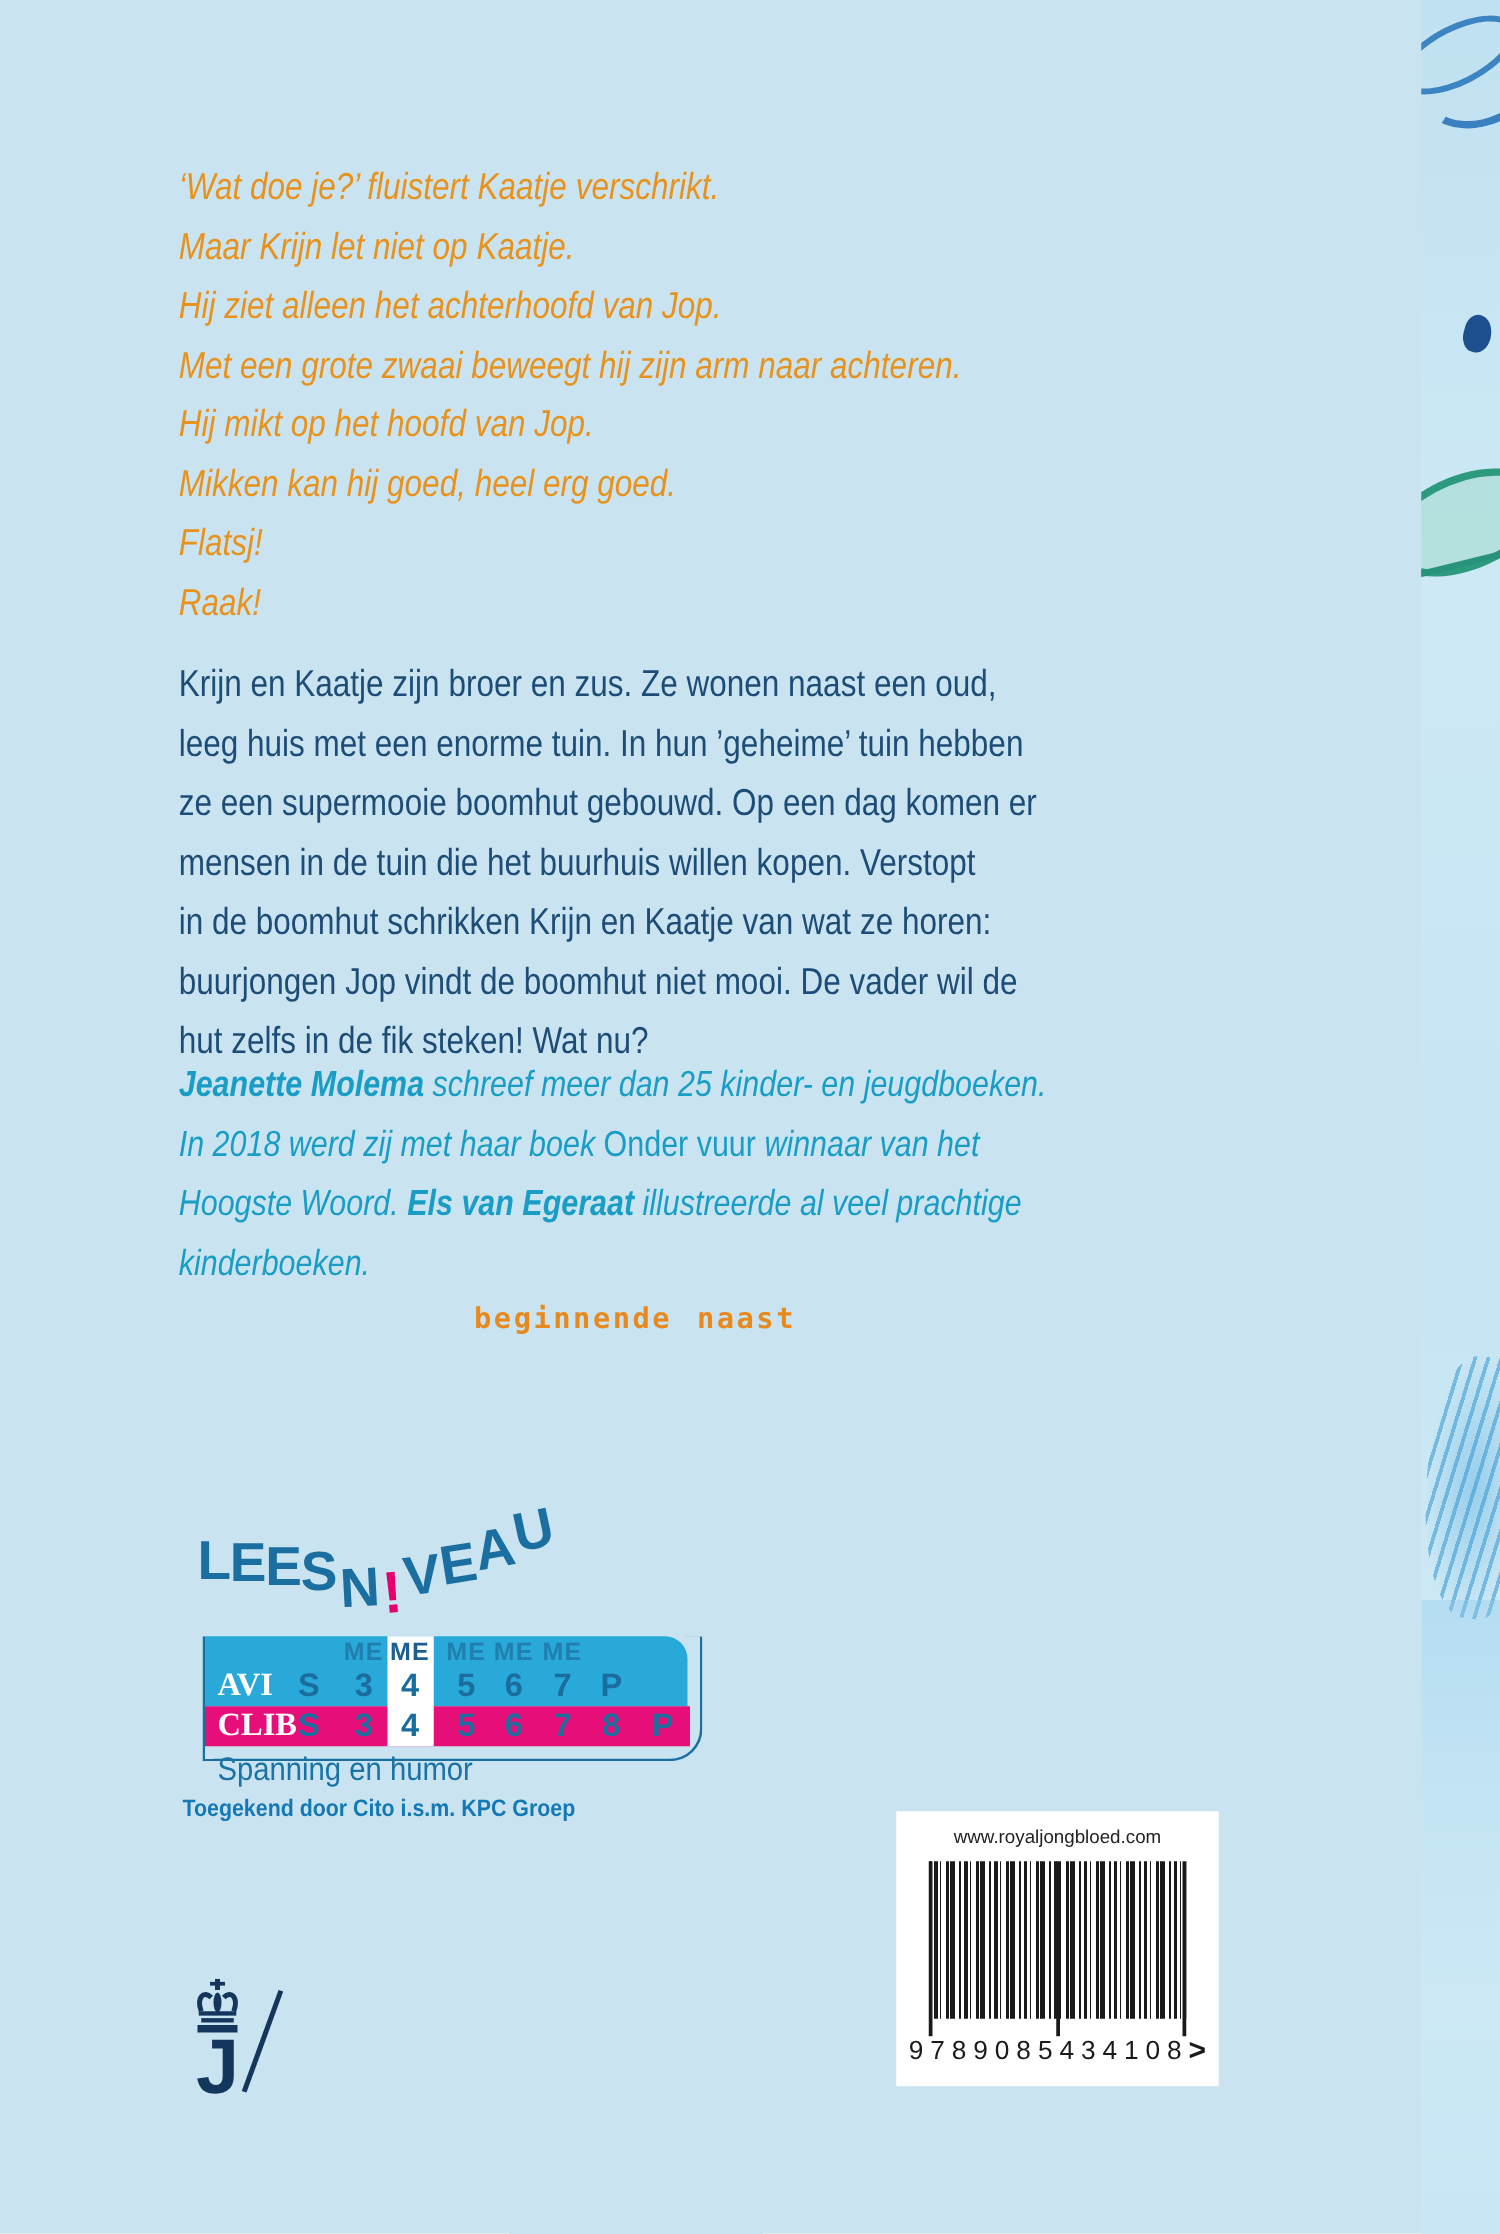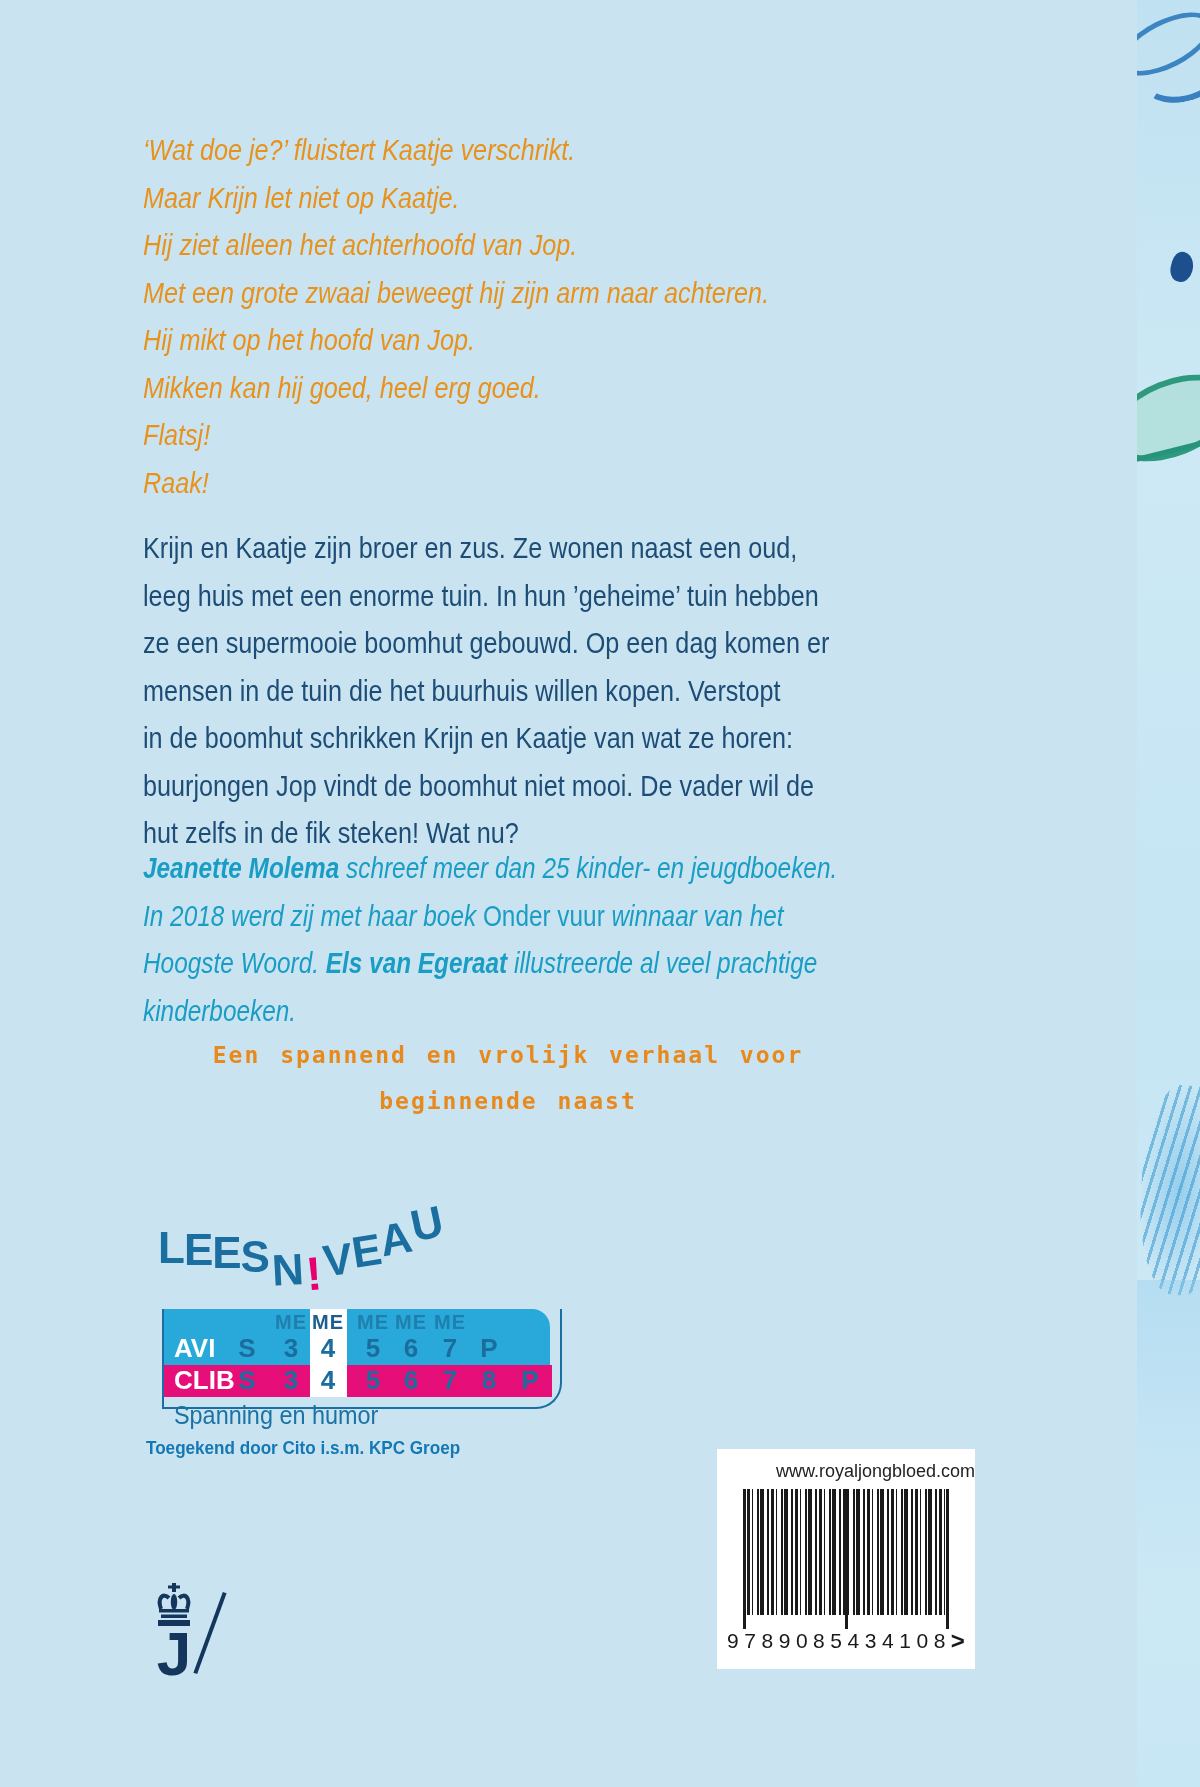--- a/index.html
+++ b/index.html
@@ -62,37 +62,37 @@
     border-left:2px solid #1a6fa0;border-right:2px solid #1a6fa0;
     border-bottom:2px solid #1a6fa0;border-radius:0 0 26px 0;
     box-sizing:border-box;
   }
   .lvl-panel .abs{position:absolute;}
   .bg-avi{left:0;top:0;width:386px;height:56px;background:#29a9d9;border-top-right-radius:18px;}
   .bg-clib{left:0;top:56px;width:388px;height:32px;background:#e60f7a;}
   .bg-hl{left:146px;top:0;width:37px;height:88px;background:#ffffff;}
   .me{top:2px;font-weight:bold;font-size:20px;letter-spacing:1px;color:#1f7fae;transform:translateX(-50%);}
   .me.hl{color:#1a5f90;}
-  .rowlab{left:10px;font-weight:bold;font-size:26px;color:#ffffff;}
+  .rowlab{left:10px;font-weight:bold;font-size:26px;color:#ffffff;font-family:Liberation Serif, serif;}
   .cell{font-weight:bold;font-size:26px;color:#1b6d9e;transform:translateX(-50%);}
   .r-avi{top:24px;}
   .r-clib{top:56px;}
   .lvl-caption{left:10px;top:91px;font-size:26px;color:#1a72a5;transform:scaleX(.9);transform-origin:left top;white-space:pre;}
   .lvl-attrib{
     position:absolute;left:146px;top:1437px;
     font-weight:bold;font-size:19px;color:#1478b5;
     transform:scaleX(.9);transform-origin:left top;white-space:pre;
   }
   
   .barcode{
     position:absolute;left:717px;top:1449px;width:258px;height:220px;
     background:#ffffff;
   }
-  .bc-site{position:absolute;left:0;top:12px;width:100%;text-align:right;
-    font-size:18px;color:#222;}
+  .bc-site{position:absolute;left:0;top:12px;width:100%;text-align:center;
+    font-size:15px;color:#222;}
   .bc-bars{
     position:absolute;left:26px;top:40px;width:206px;height:126px;
     background:repeating-linear-gradient(90deg,
       #1a1a1a 0 2px,#fff 2px 4px,#1a1a1a 4px 7px,#fff 7px 9px,
       #1a1a1a 9px 10px,#fff 10px 14px,#1a1a1a 14px 16px,#fff 16px 17px,
       #1a1a1a 17px 21px,#fff 21px 24px);
   }
   .bc-guard{position:absolute;top:40px;width:3px;height:140px;background:#1a1a1a;}
   .bc-g1{left:26px;} .bc-g2{left:128px;} .bc-g3{left:229px;}
   .bc-num{
@@ -182,21 +182,20 @@
   </div>
 
   <div class="bio">
     <div class="txt-line"><span class="bold">Jeanette Molema</span><span> schreef meer dan 25 kinder- en jeugdboeken.</span></div>
     <div class="txt-line"><span>In 2018 werd zij met haar boek </span><span class="upright">Onder vuur</span><span> winnaar van het</span></div>
     <div class="txt-line"><span>Hoogste Woord. </span><span class="bold">Els van Egeraat</span><span> illustreerde al veel prachtige</span></div>
     <div class="txt-line"><span>kinderboeken.</span></div>
   </div>
 
   <div class="tagline">
-    <div>Een spannend en vrolijk verhaal voor</div>
     <div>beginnende naast</div>
   </div>
 
   <div class="lvl-logo">
     <span class="lg0">L</span><span class="lg1">E</span><span class="lg2">E</span><span class="lg3">S</span><span class="lg4">N</span><span class="lg5">!</span><span class="lg6">V</span><span class="lg7">E</span><span class="lg8">A</span><span class="lg9">U</span>
   </div>
 
   <div class="lvl-panel">
     <div class="abs bg-avi"></div>
     <div class="abs bg-clib"></div>

